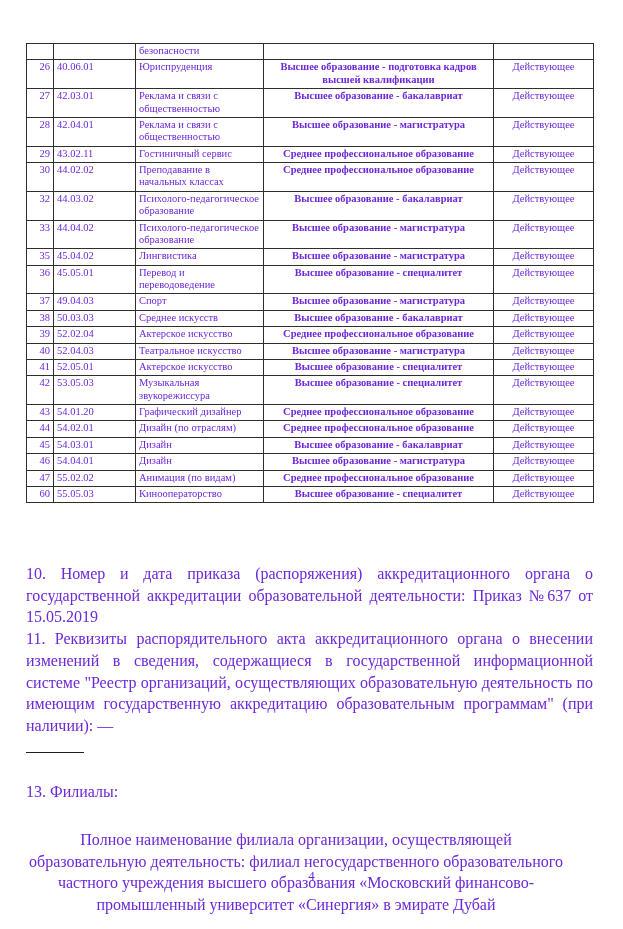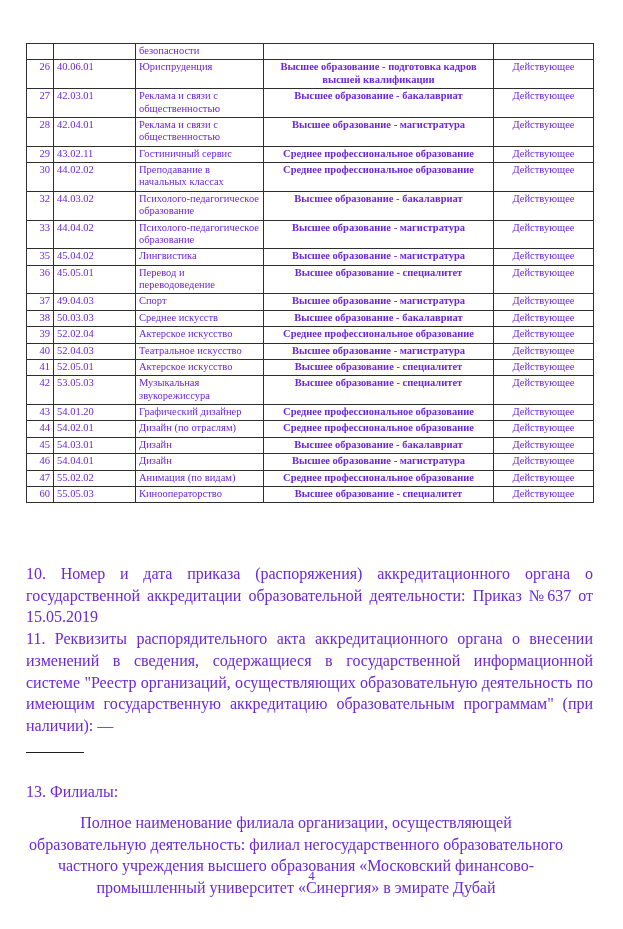--- a/index.html
+++ b/index.html
@@ -39,21 +39,21 @@
     position: absolute;
     left: 26px;
     top: 563px;
     width: 567px;
     font-size: 16px;
     line-height: 21.7px;
   }
   .para { margin: 0; }
   .just { text-align: justify; }
   .p12 { margin-bottom: 23px; }
-  .p13 { margin-bottom: 9px; }
+  .p13 { margin-bottom: 26px; }
   .branch { max-width: 540px; text-align: center; }
   .blank-underline {
     display: inline-block;
     width: 58px;
     height: 0.85em;
     border-bottom: 1px solid #1d1d22;
   }
   
   .footer {
     position: absolute;

